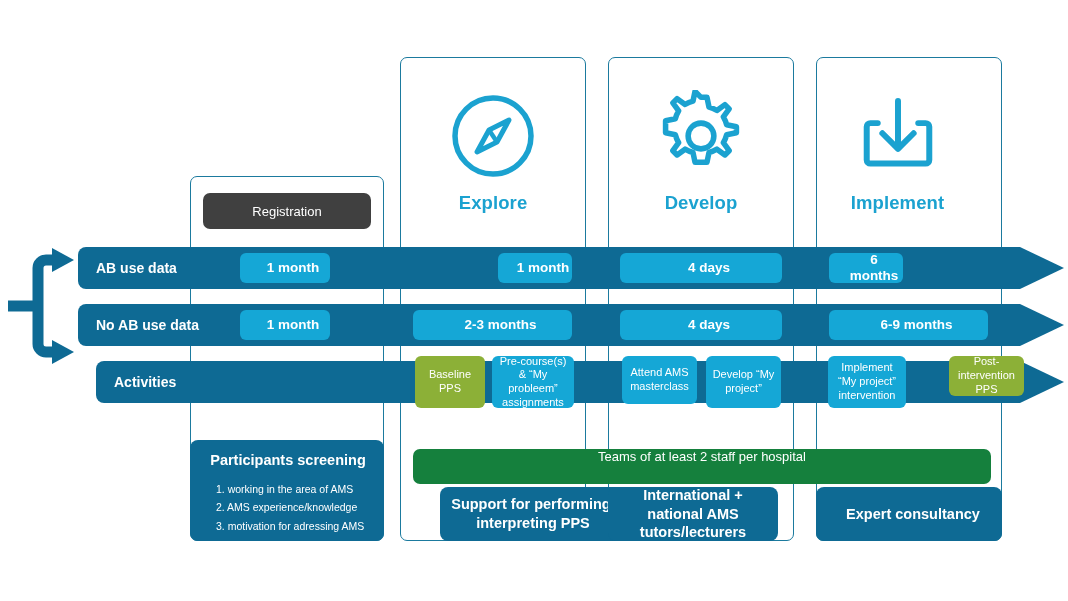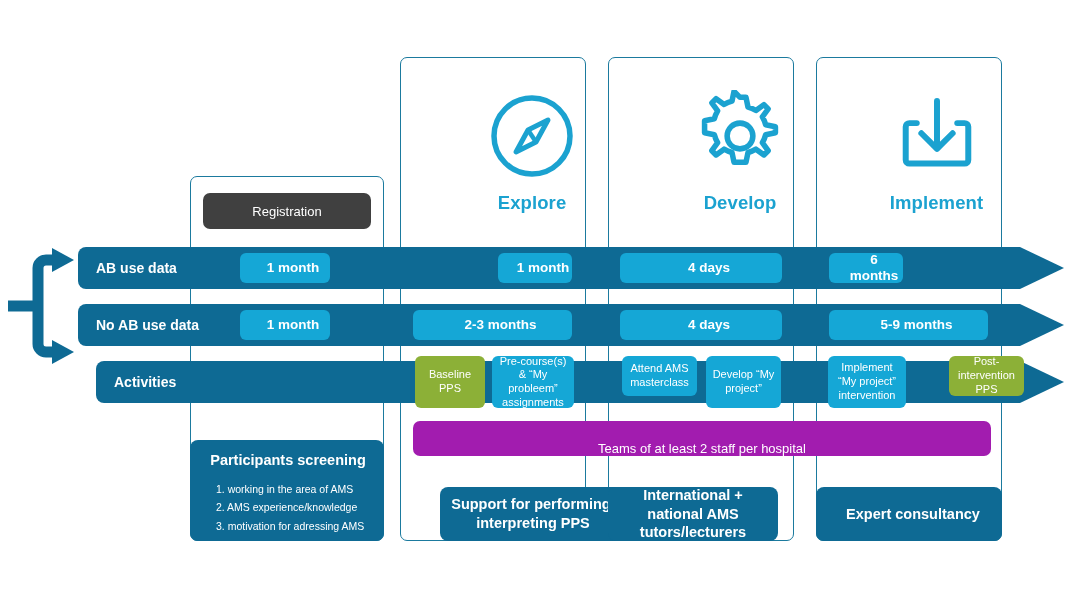--- a/index.html
+++ b/index.html
@@ -22,21 +22,20 @@
     border-radius:7px;
     background:transparent;
     box-sizing:border-box;
   }
   .stage-head{
     position:absolute;
     display:flex;
     flex-direction:column;
     align-items:center;
     justify-content:flex-start;
-    padding-left:39px;
   }
   .stage-icon{ display:block; }
   .stage-title{
     color:#1ba2d0;
     font-weight:bold;
     font-size:18.5px;
     letter-spacing:.1px;
     margin-top:6px;
   }
 
@@ -140,28 +139,29 @@
     display:flex;
     align-items:center;
     justify-content:center;
     text-align:center;
     box-sizing:border-box;
     padding:4px 8px;
   }
 
   .teams-bar{
     position:absolute;
-    background:#a21caf;
+    background:#15803d;
     border-radius:7px;
     color:#ffffff;
     font-size:13px;
     display:flex;
-    align-items:flex-end;
-    justify-content:center;
-    box-sizing:border-box;
+    align-items:flex-start;
+    justify-content:center;
+    box-sizing:border-box;
+    margin-top:28px;
   }
 
   .reg-box{
     position:absolute;
     background:#404040;
     border-radius:7px;
     color:#ffffff;
     font-size:13px;
     display:flex;
     align-items:center;
@@ -241,31 +241,31 @@
 
   <div class="arrow-row" style="left:78px;top:304px;">
     <svg width="990" height="42" viewBox="0 0 990 42">
       <path d="M8 0 H942 L942 0 L986 21 L942 42 H8 a8 8 0 0 1 -8 -8 V8 a8 8 0 0 1 8 -8 Z" fill="#0e6a94"></path>
     </svg>
   </div>
   <div class="row-label" style="left:96px;top:304px;height:42px;">No AB use data</div>
   <div class="blue-pill" style="left:240px;top:310px;width:90px;height:30px;">1 month</div>
   <div class="blue-pill" style="left:413px;top:310px;width:159px;height:30px;">2-3 months</div>
   <div class="blue-pill" style="left:620px;top:310px;width:162px;height:30px;">4 days</div>
-  <div class="blue-pill" style="left:829px;top:310px;width:159px;height:30px;">5-9 months</div>
+  <div class="blue-pill" style="left:829px;top:310px;width:159px;height:30px;">6-9 months</div>
 
   <div class="arrow-row" style="left:96px;top:361px;">
     <svg width="972" height="42" viewBox="0 0 972 42">
       <path d="M8 0 H924 L924 0 L968 21 L924 42 H8 a8 8 0 0 1 -8 -8 V8 a8 8 0 0 1 8 -8 Z" fill="#0e6a94"></path>
     </svg>
   </div>
   <div class="row-label" style="left:114px;top:361px;height:42px;">Activities</div>
   <div class="green-box" style="left:415px;top:356px;width:70px;height:52px;">Baseline PPS</div>
   <div class="blue-soft" style="left:492px;top:356px;width:82px;height:52px;">Pre-course(s) &amp; “My probleem” assignments</div>
-  <div class="blue-soft" style="left:622px;top:356px;width:75px;height:40px;">Attend AMS masterclass</div>
+  <div class="blue-soft" style="left:622px;top:356px;width:75px;height:48px;">Attend AMS masterclass</div>
   <div class="blue-soft" style="left:706px;top:356px;width:75px;height:52px;">Develop “My project”</div>
   <div class="blue-soft" style="left:828px;top:356px;width:78px;height:52px;">Implement “My project” intervention</div>
   <div class="green-box" style="left:949px;top:356px;width:75px;height:40px;">Post-intervention PPS</div>
 
   <div class="teams-bar" style="left:413px;top:421px;width:578px;height:35px;">
     <span>Teams of at least 2 staff per hospital</span>
   </div>
 
   <div class="screening-box" style="left:190px;top:440px;width:194px;height:101px;padding-left:12px;">
     <div class="screening-title">Participants screening</div>

